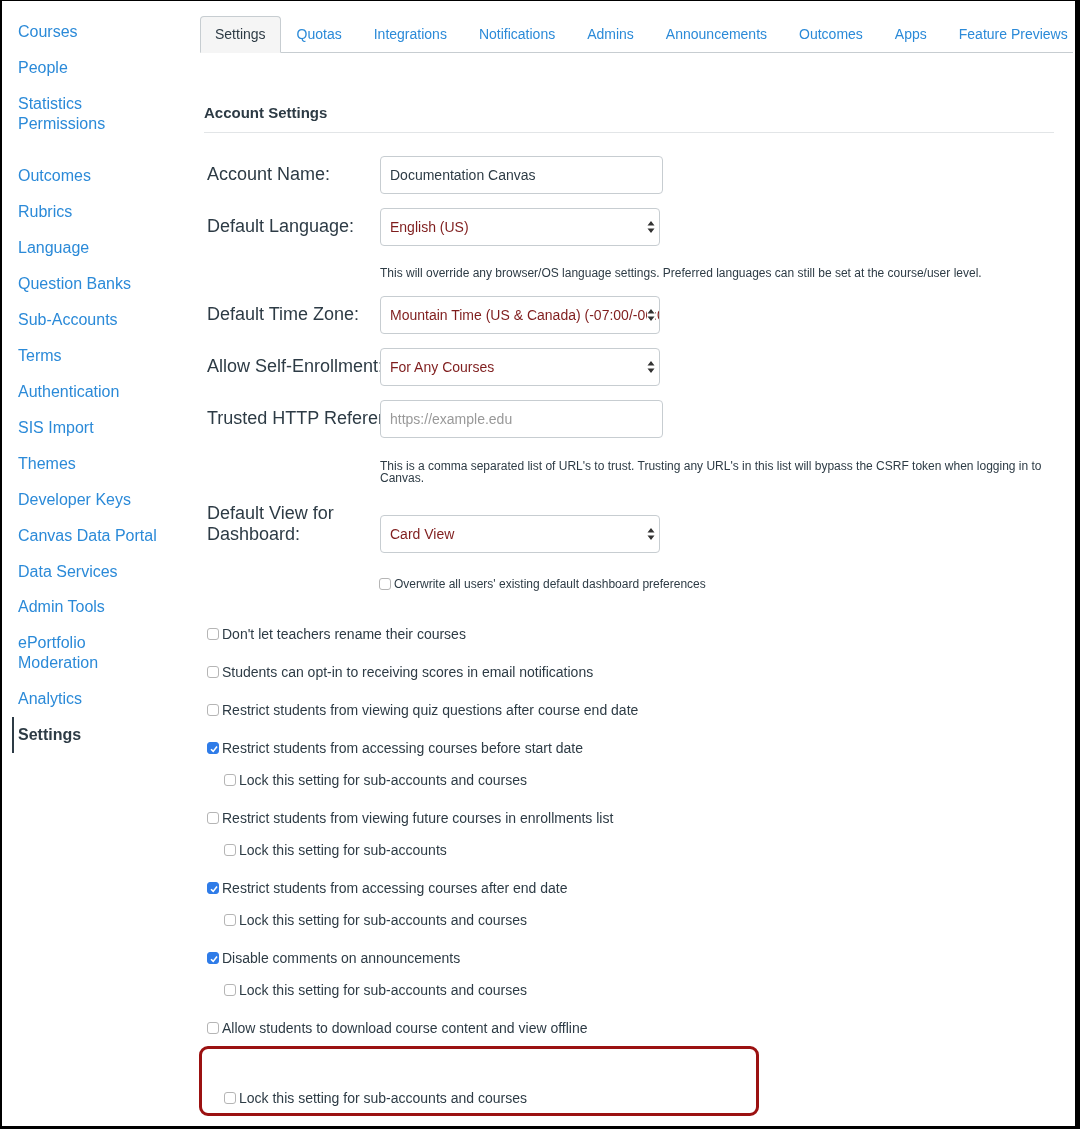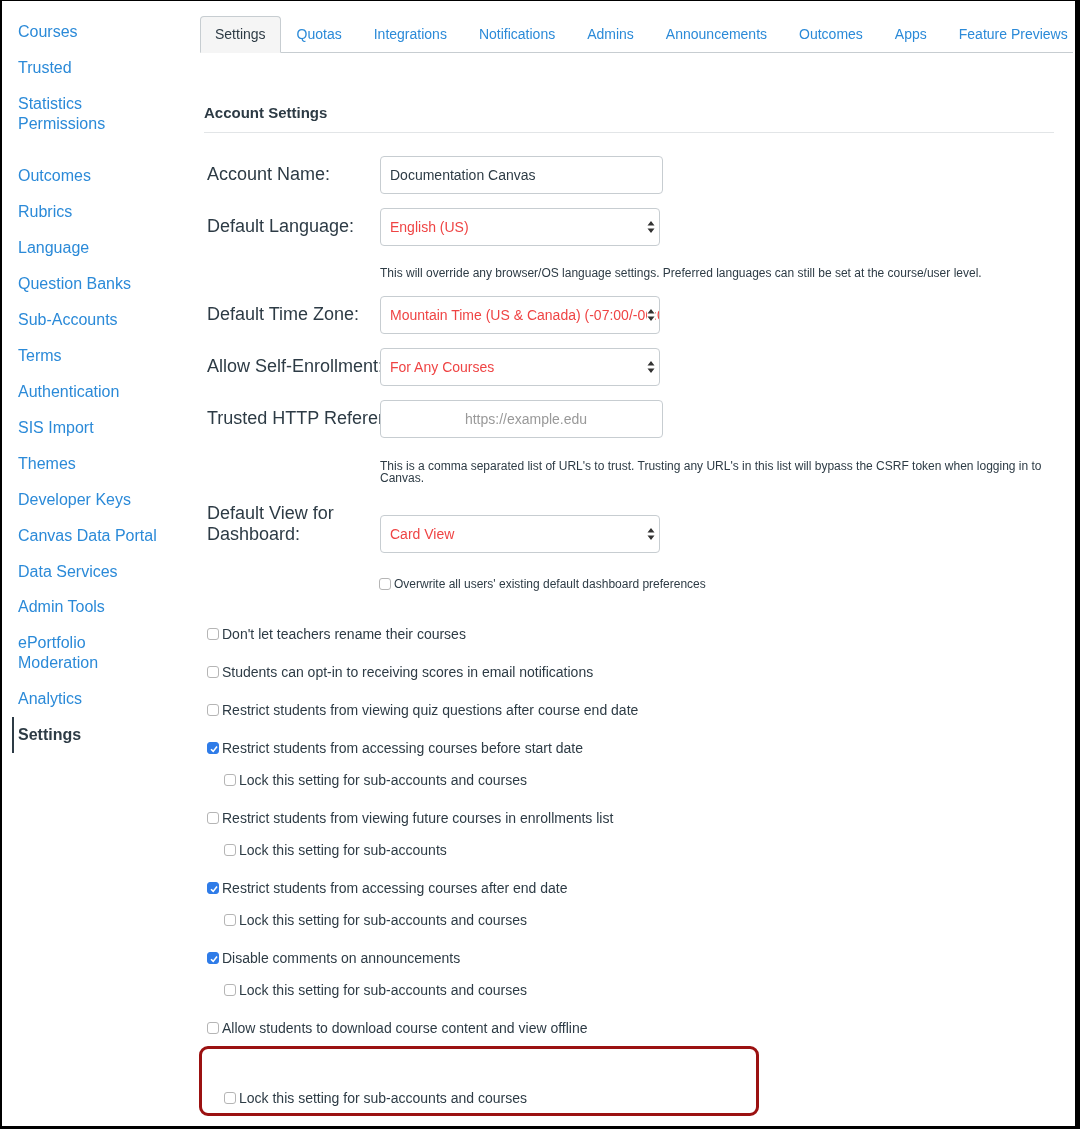--- a/index.html
+++ b/index.html
@@ -42,21 +42,21 @@
     .input {
       position: absolute; left: 378px; width: 283px; height: 38px;
       border: 1px solid #c7cdd1; border-radius: 4px; background: #fff;
       font-size: 14px; line-height: 36px; padding-left: 9px; color: #2d3b45;
       font-family: "Liberation Sans", sans-serif;
     }
     .input::placeholder { color: #999; }
     .select {
       position: absolute; left: 378px; width: 280px; height: 38px;
       border: 1px solid #c7cdd1; border-radius: 4px; background: #fff;
-      font-size: 14px; line-height: 36px; padding-left: 9px; color: #ef4444;
+      font-size: 14px; line-height: 36px; padding-left: 9px; color: #7f1d1d;
       cursor: pointer; white-space: nowrap; overflow: hidden; padding-right: 18px;
     }
     .select .arrows {
       position: absolute; right: 4px; top: 11px; width: 8px; height: 14px;
     }
     .help {
       position: absolute; left: 378px; width: 672px; font-size: 12px; color: #2d3b45; line-height: 12px;
     }
     
     .cb-row { position: absolute; display: flex; align-items: center; font-size: 14px; color: #2d3b45; cursor: pointer; white-space: nowrap; }
@@ -71,21 +71,21 @@
       border: 3px solid #9b1111; border-radius: 9px;
     }
   </style>
 </head>
 <body>
 
 <div class="frame">
 
   <nav class="sidebar">
     <a class="side-item" style="top:21px">Courses</a>
-    <a class="side-item" style="top:57px">Trusted</a>
+    <a class="side-item" style="top:57px">People</a>
     <a class="side-item" style="top:93px">Statistics</a>
     <a class="side-item" style="top:113px">Permissions</a>
     <a class="side-item" style="top:165px">Outcomes</a>
     <a class="side-item" style="top:201px">Rubrics</a>
     <a class="side-item" style="top:237px">Language</a>
     <a class="side-item" style="top:273px">Question Banks</a>
     <a class="side-item" style="top:309px">Sub-Accounts</a>
     <a class="side-item" style="top:345px">Terms</a>
     <a class="side-item" style="top:381px">Authentication</a>
     <a class="side-item" style="top:417px">SIS Import</a>
@@ -140,21 +140,21 @@
 
   <label class="label" style="top:355px">Allow Self-Enrollment:</label>
   <div class="select" style="top:347px">
     <span>For Any Courses</span>
     <svg class="arrows" viewBox="0 0 8 14">
         <path d="M4 1 L7.5 5.5 L0.5 5.5 Z M4 13 L7.5 8.5 L0.5 8.5 Z" fill="#333"></path>
       </svg>
   </div>
 
   <label class="label" style="top:407px">Trusted HTTP Referers:</label>
-  <input class="input" style="top: 399px; text-align: center;" type="text" placeholder="https://example.edu">
+  <input class="input" style="top: 399px;" type="text" placeholder="https://example.edu">
   <div class="help" style="top:459px">
     <span>This is a comma separated list of URL's to trust. Trusting any URL's in this list will bypass the CSRF token when logging in to</span><br>
     <span>Canvas.</span>
   </div>
 
   <label class="label" style="top:502px">
     <span>Default View for</span><br>
     <span>Dashboard:</span>
   </label>
   <div class="select" style="top:514px">

